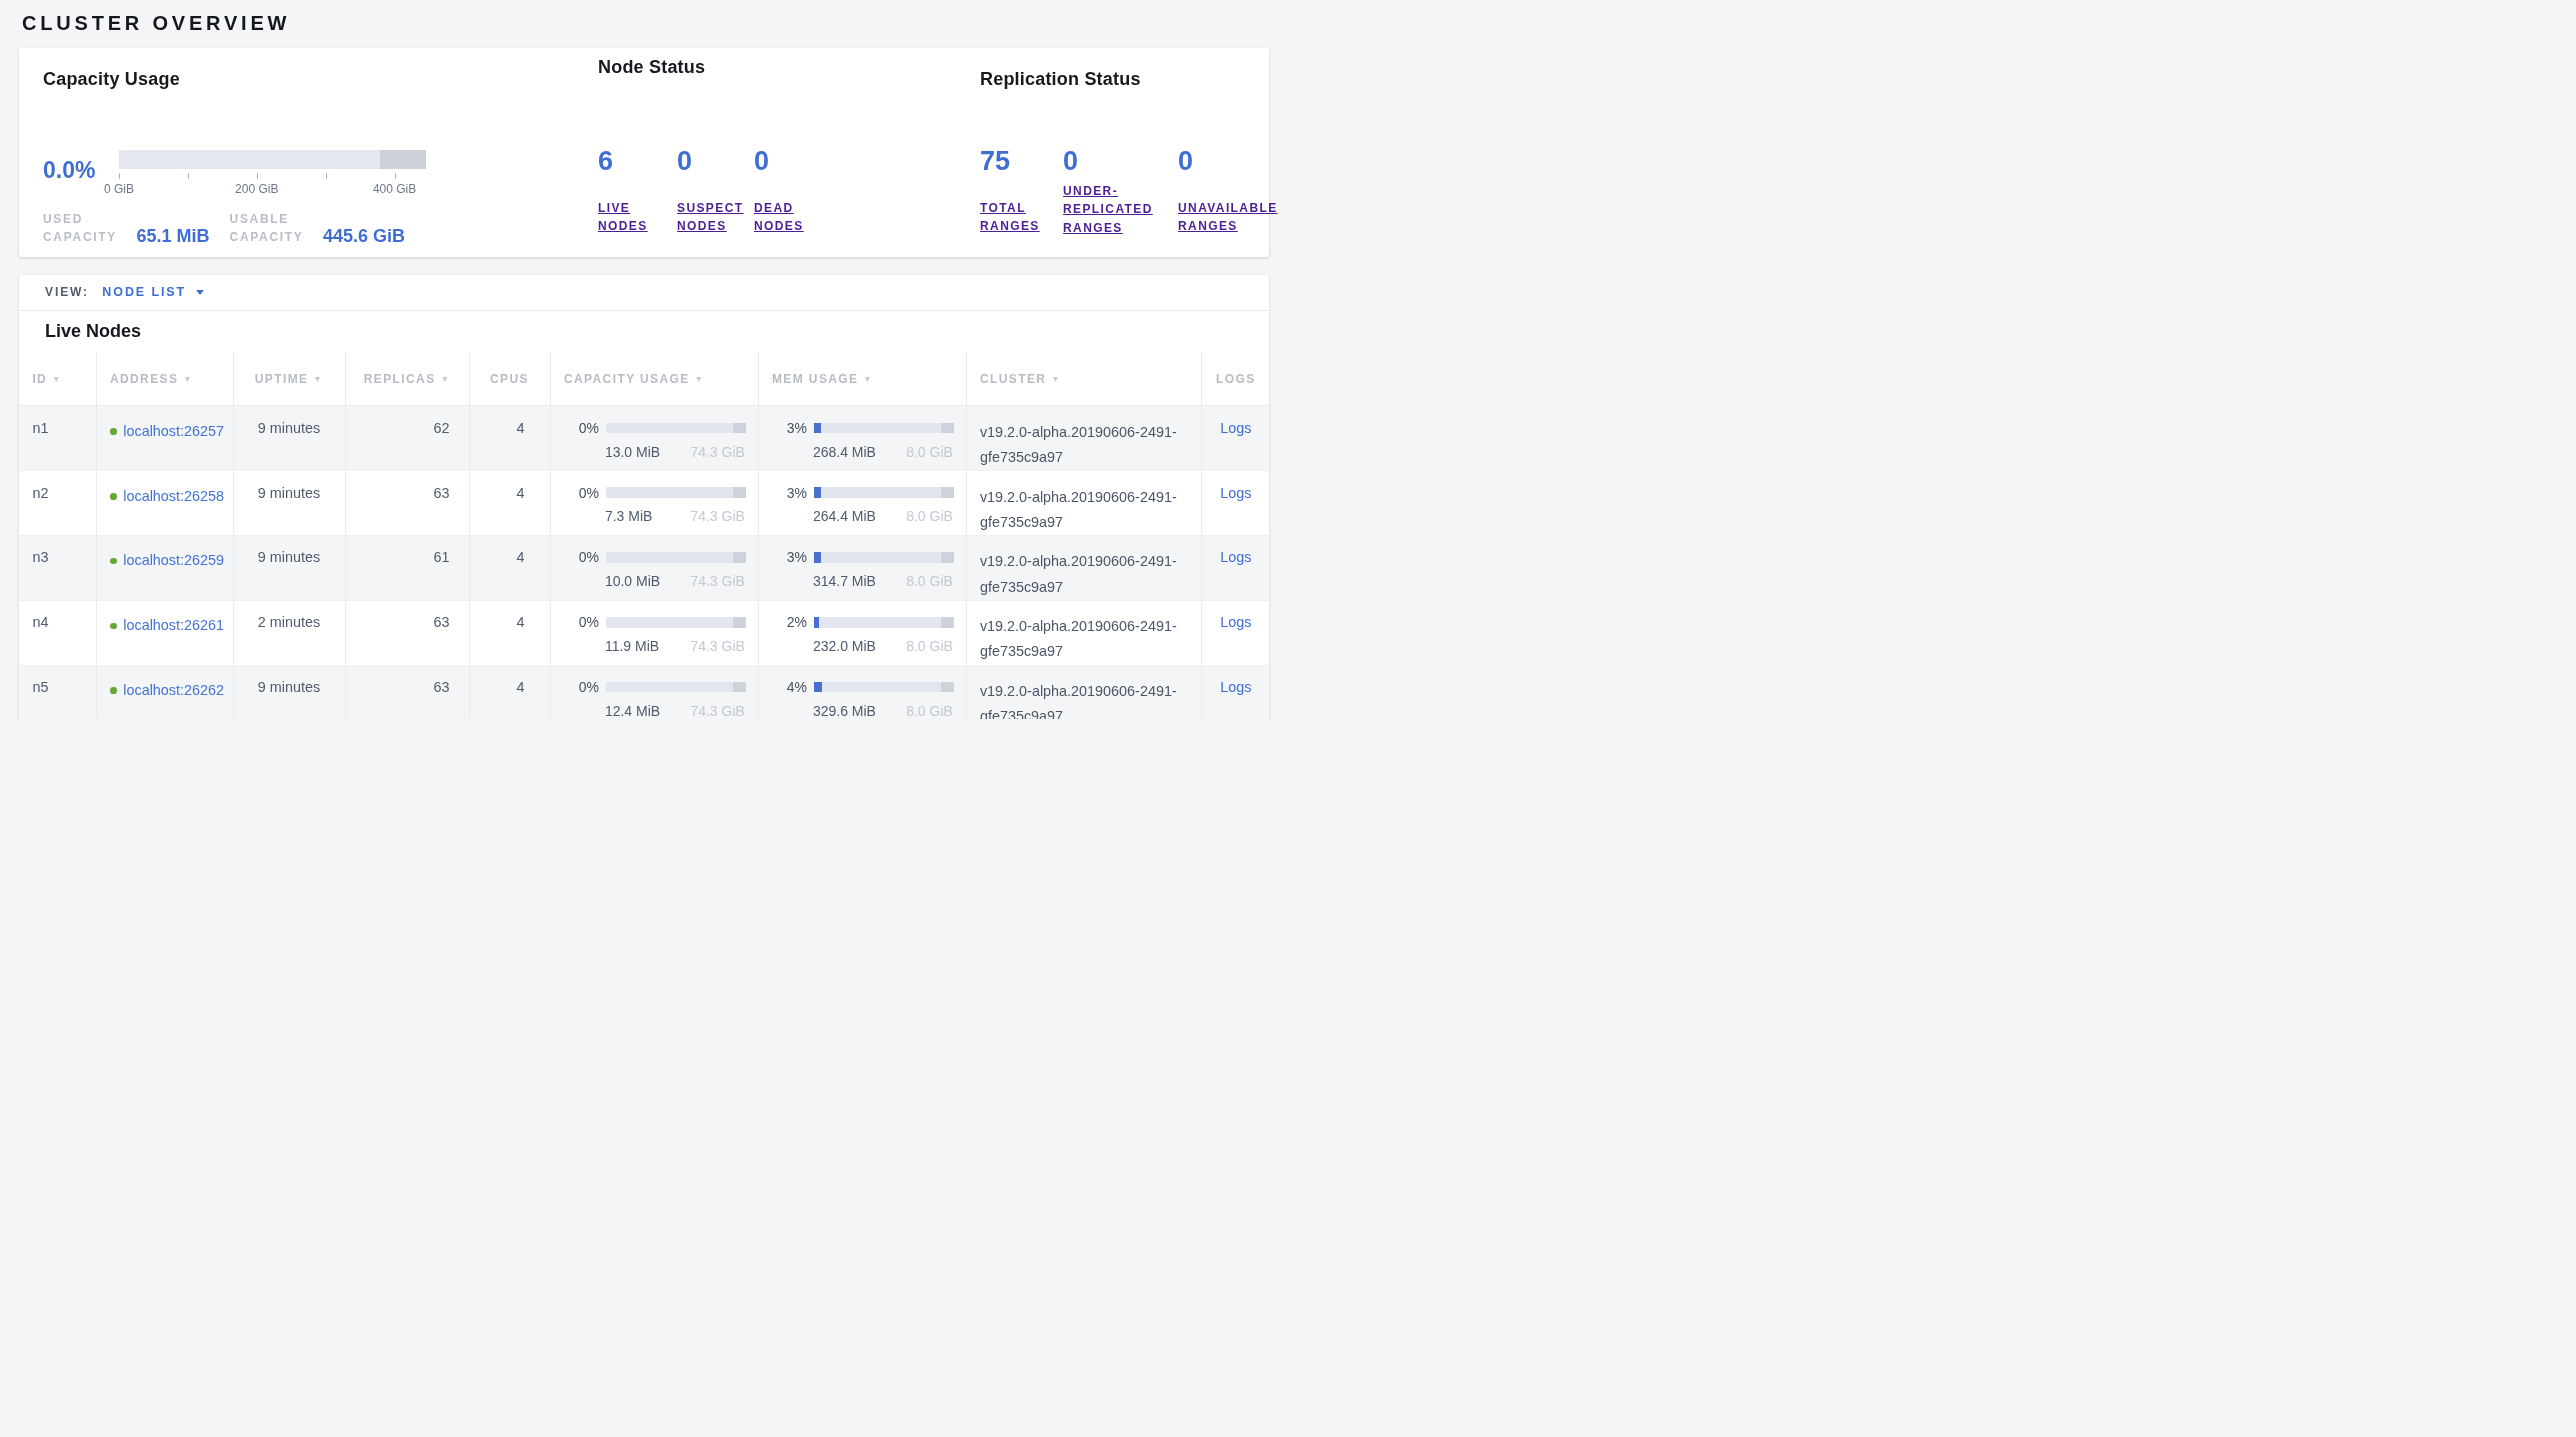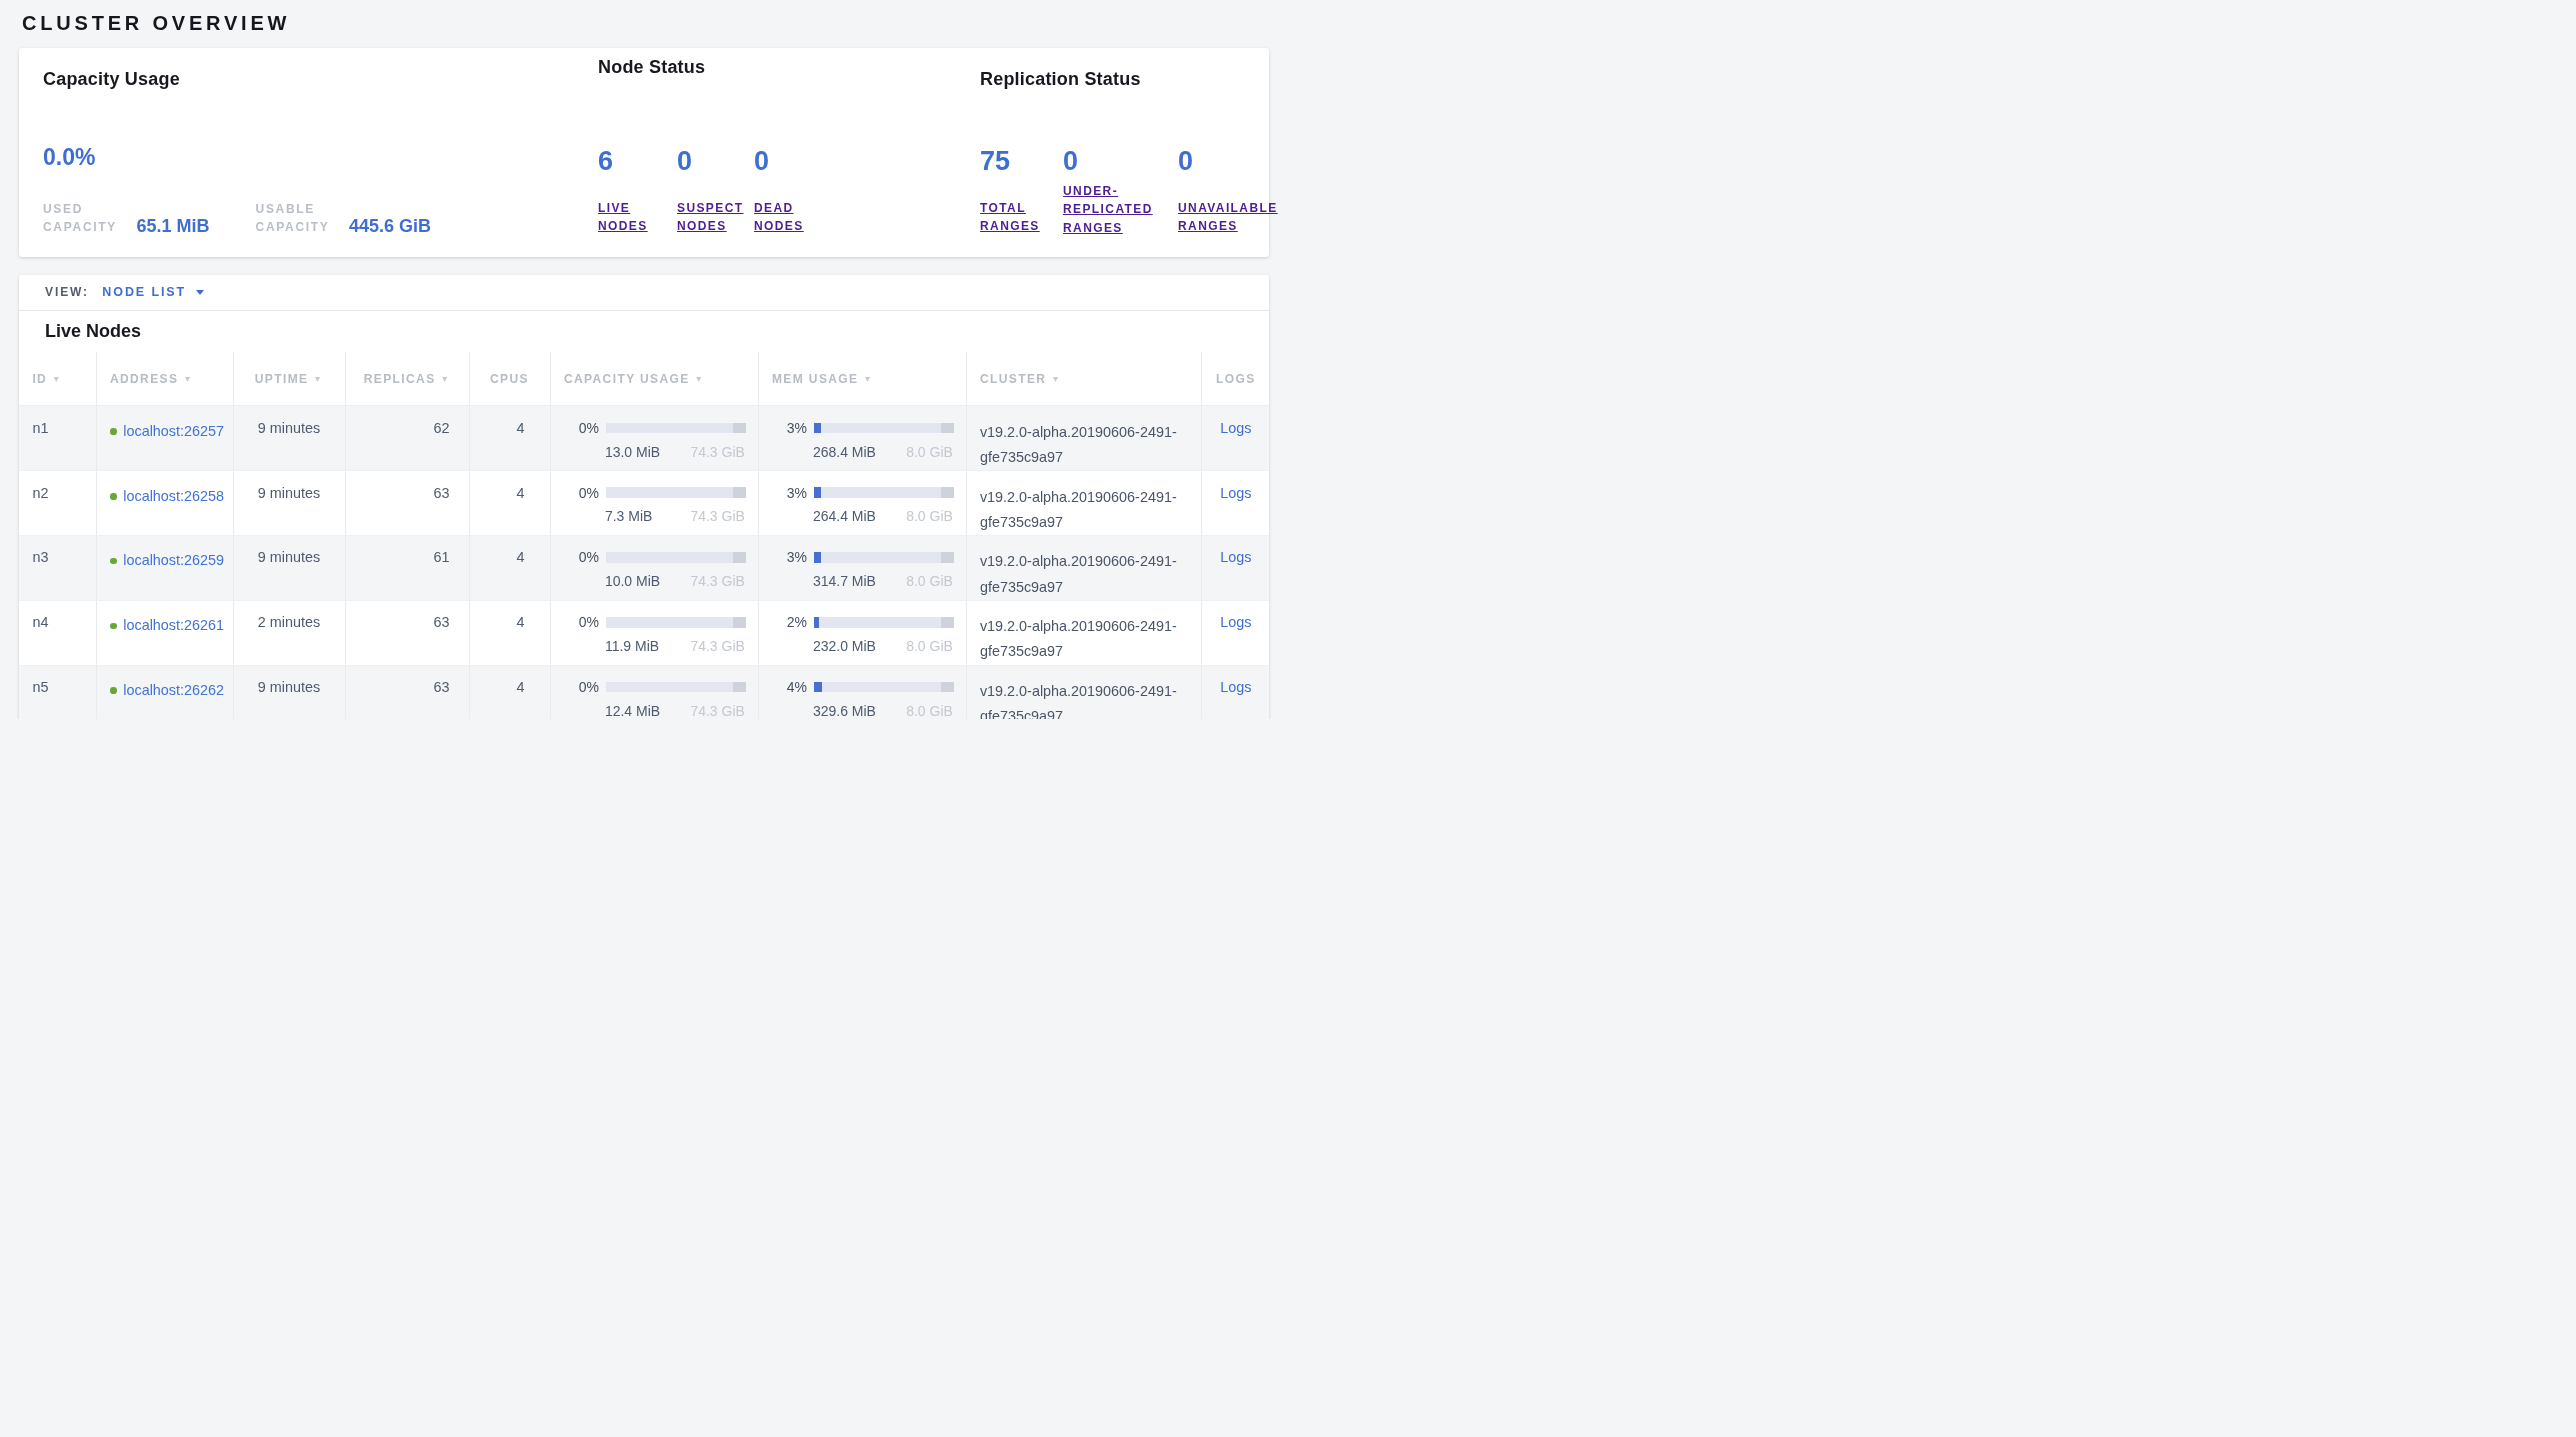--- a/index.html
+++ b/index.html
@@ -34,21 +34,21 @@
   .cap-pct { width:76px; font-size:23px; font-weight:bold; color:#3f6ed2; }
   .cap-chart { position:relative; width:307px; height:54px; }
   .bigbar { position:absolute; left:0; top:5.8px; width:307px; height:19px; background:#e4e7ee; }
   .bigbar .endcap { position:absolute; right:0; top:0; bottom:0; width:15%; background:#cdd1da; }
   .bigbar .fill { position:absolute; left:0; top:0; bottom:0; background:#4a6fd1; }
   .tick { position:absolute; top:29px; width:1px; height:5.8px; background:#b2b8c2; }
   .tick-label {
     position:absolute; top:38px; transform:translateX(-50%);
     font-size:12px; color:#6e7789; white-space:nowrap;
   }
-  .cap-foot { position:absolute; left:24px; bottom:21px; display:flex; gap:46px; }
+  .cap-foot { position:absolute; left:24px; bottom:11px; display:flex; gap:20px; }
   .kv { display:flex; align-items:flex-end; gap:11.5px; }
   .kv .k {
     width:82px; font-size:12px; letter-spacing:1.7px;
     color:#b9bec6; line-height:1.5; font-weight:bold;
   }
   .kv .v { font-size:18px; font-weight:bold; color:#3f6ed2; position:relative; top:1px; }
 
   .stats { position:absolute; top:84px; bottom:21px; display:flex; }
   .stats-nodes { left:579px; }
   .stats-repl  { left:961px; }
@@ -129,20 +129,34 @@
 <body>
 
 <h1 class="page-title">CLUSTER OVERVIEW</h1>
 
 <div class="card summary">
 
   <h3 class="section-title sec-capacity">Capacity Usage</h3>
 
   <div class="cap-row">
     <span class="cap-pct">0.0%</span>
+    <div class="cap-chart">
+      <div class="bigbar">
+        <span class="fill" style="width: 0px;"></span>
+        <span class="endcap"></span>
+      </div>
+      <span class="tick" style="left:0%"></span>
+      <span class="tick" style="left:22.44%"></span>
+      <span class="tick" style="left:44.88%"></span>
+      <span class="tick" style="left:67.33%"></span>
+      <span class="tick" style="left:89.77%"></span>
+      <span class="tick-label" style="left:0%">0 GiB</span>
+      <span class="tick-label" style="left:44.88%">200 GiB</span>
+      <span class="tick-label" style="left:89.77%">400 GiB</span>
+    </div>
   </div>
 
   <div class="cap-foot">
     <div class="kv">
       <span class="k">USED CAPACITY</span>
       <span class="v">65.1 MiB</span>
     </div>
     <div class="kv">
       <span class="k">USABLE CAPACITY</span>
       <span class="v">445.6 GiB</span>

